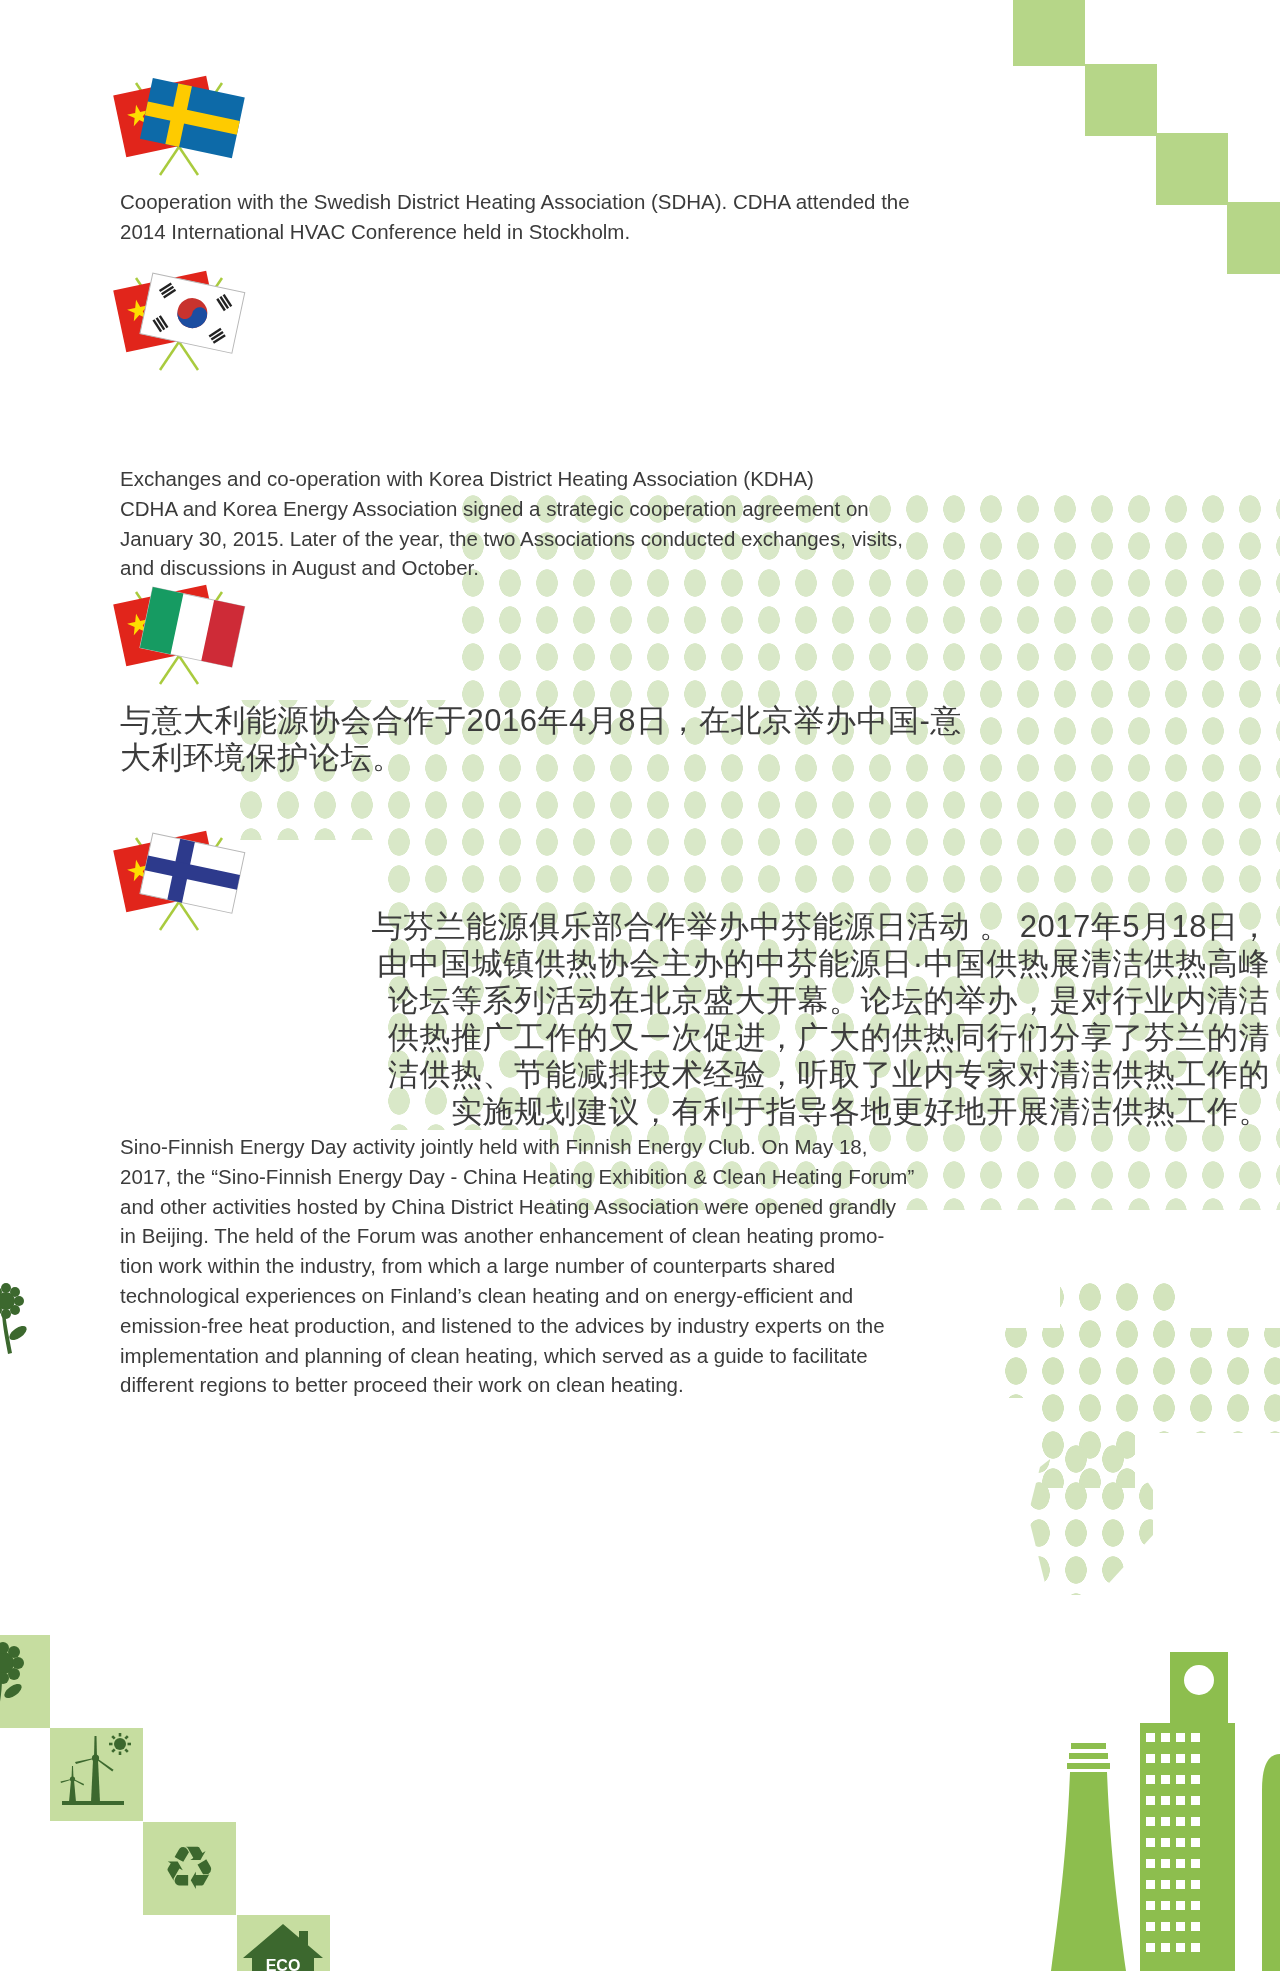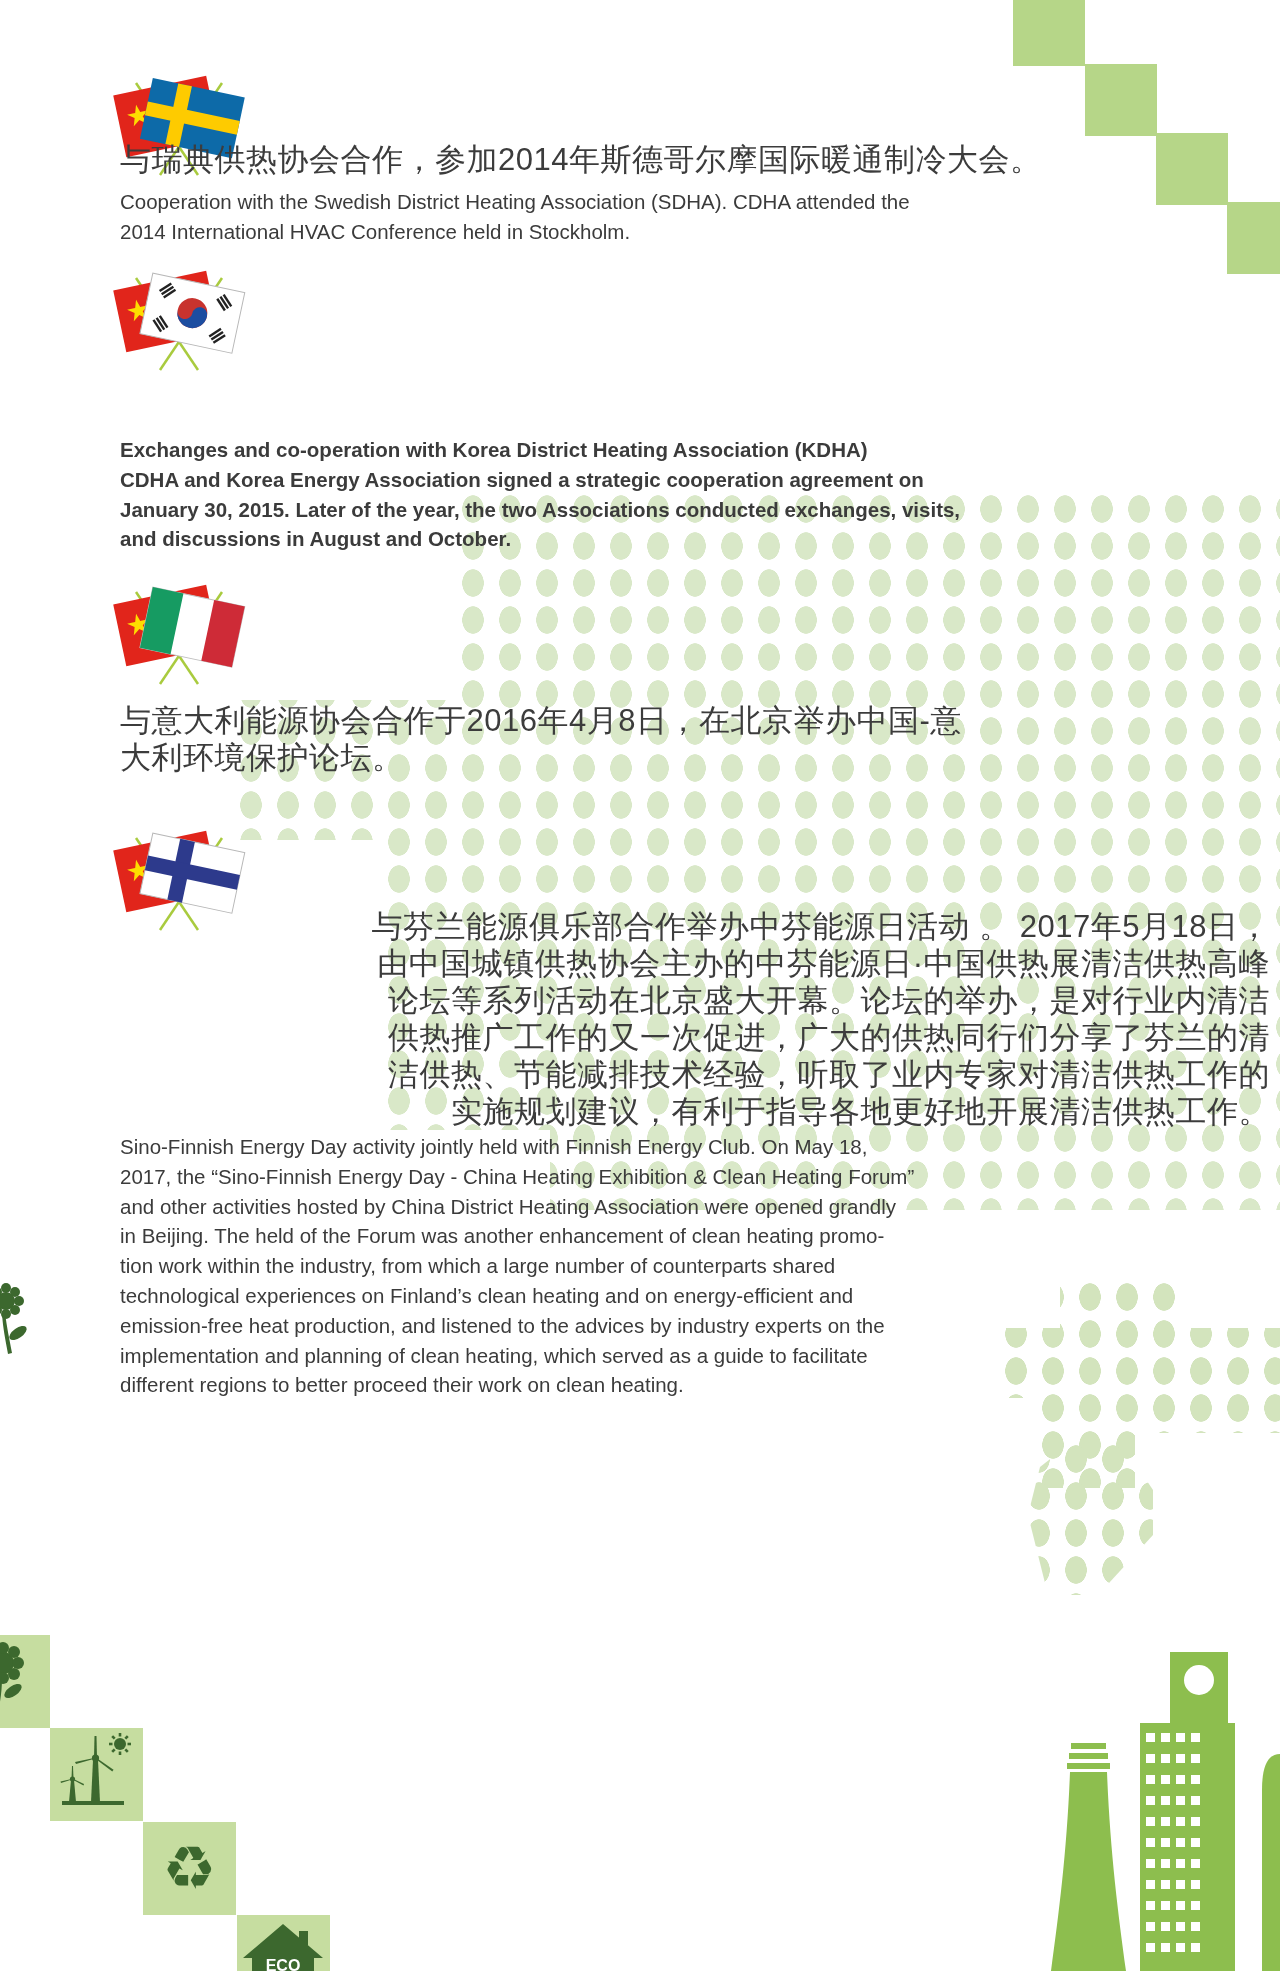--- a/index.html
+++ b/index.html
@@ -71,21 +71,20 @@
       <text x="62" y="48" font-size="11" fill="#fedd00">★</text>
       <text x="62" y="60" font-size="11" fill="#fedd00">★</text>
       <text x="54" y="70" font-size="11" fill="#fedd00">★</text>
     </g>
     <g transform="rotate(12 88 52)">
       <rect x="42" y="24" width="94" height="62" fill="#0d6aa8"></rect>
       <rect x="68" y="24" width="14" height="62" fill="#fecb00"></rect>
       <rect x="42" y="48" width="94" height="14" fill="#fecb00"></rect>
     </g>
   </svg>
-  <div class="zh" style="top:141px;">与瑞典供热协会合作，参加2014年斯德哥尔摩国际暖通制冷大会。</div>
   <div class="en" style="top:187px;">Cooperation with the Swedish District Heating Association (SDHA). CDHA attended the
 2014 International HVAC Conference held in Stockholm.</div>
 
   <svg class="flags" style="top:258px;" width="150" height="115" viewBox="0 0 150 115">
     <path d="M32,20 L94,112" stroke="#a9cb3e" stroke-width="2.5" fill="none"></path>
     <path d="M118,20 L56,112" stroke="#a9cb3e" stroke-width="2.5" fill="none"></path>
     <g transform="rotate(-12 62 50)">
       <rect x="14" y="22" width="95" height="63" fill="#e1251b"></rect>
       <text x="22" y="56" font-size="28" fill="#fedd00">★</text>
       <text x="54" y="38" font-size="11" fill="#fedd00">★</text>
@@ -114,21 +113,21 @@
             <rect x="53" y="74.6" width="14" height="2.4"></rect>
           </g>
         <g transform="rotate(-45 118 72)">
             <rect x="111" y="67" width="14" height="2.4"></rect>
             <rect x="111" y="70.8" width="14" height="2.4"></rect>
             <rect x="111" y="74.6" width="14" height="2.4"></rect>
           </g>
       </g>
     </g>
   </svg>
-  <div class="en" style="top:435px;font-weight:bold;">Exchanges and co-operation with Korea District Heating Association (KDHA)
+  <div class="en" style="top:464px;">Exchanges and co-operation with Korea District Heating Association (KDHA)
 CDHA and Korea Energy Association signed a strategic cooperation agreement on
 January 30, 2015. Later of the year, the two Associations conducted exchanges, visits,
 and discussions in August and October.</div>
 
   <svg class="flags" style="top:572px;" width="150" height="115" viewBox="0 0 150 115">
     <path d="M32,20 L94,112" stroke="#a9cb3e" stroke-width="2.5" fill="none"></path>
     <path d="M118,20 L56,112" stroke="#a9cb3e" stroke-width="2.5" fill="none"></path>
     <g transform="rotate(-12 62 50)">
       <rect x="14" y="22" width="95" height="63" fill="#e1251b"></rect>
       <text x="22" y="56" font-size="28" fill="#fedd00">★</text>

